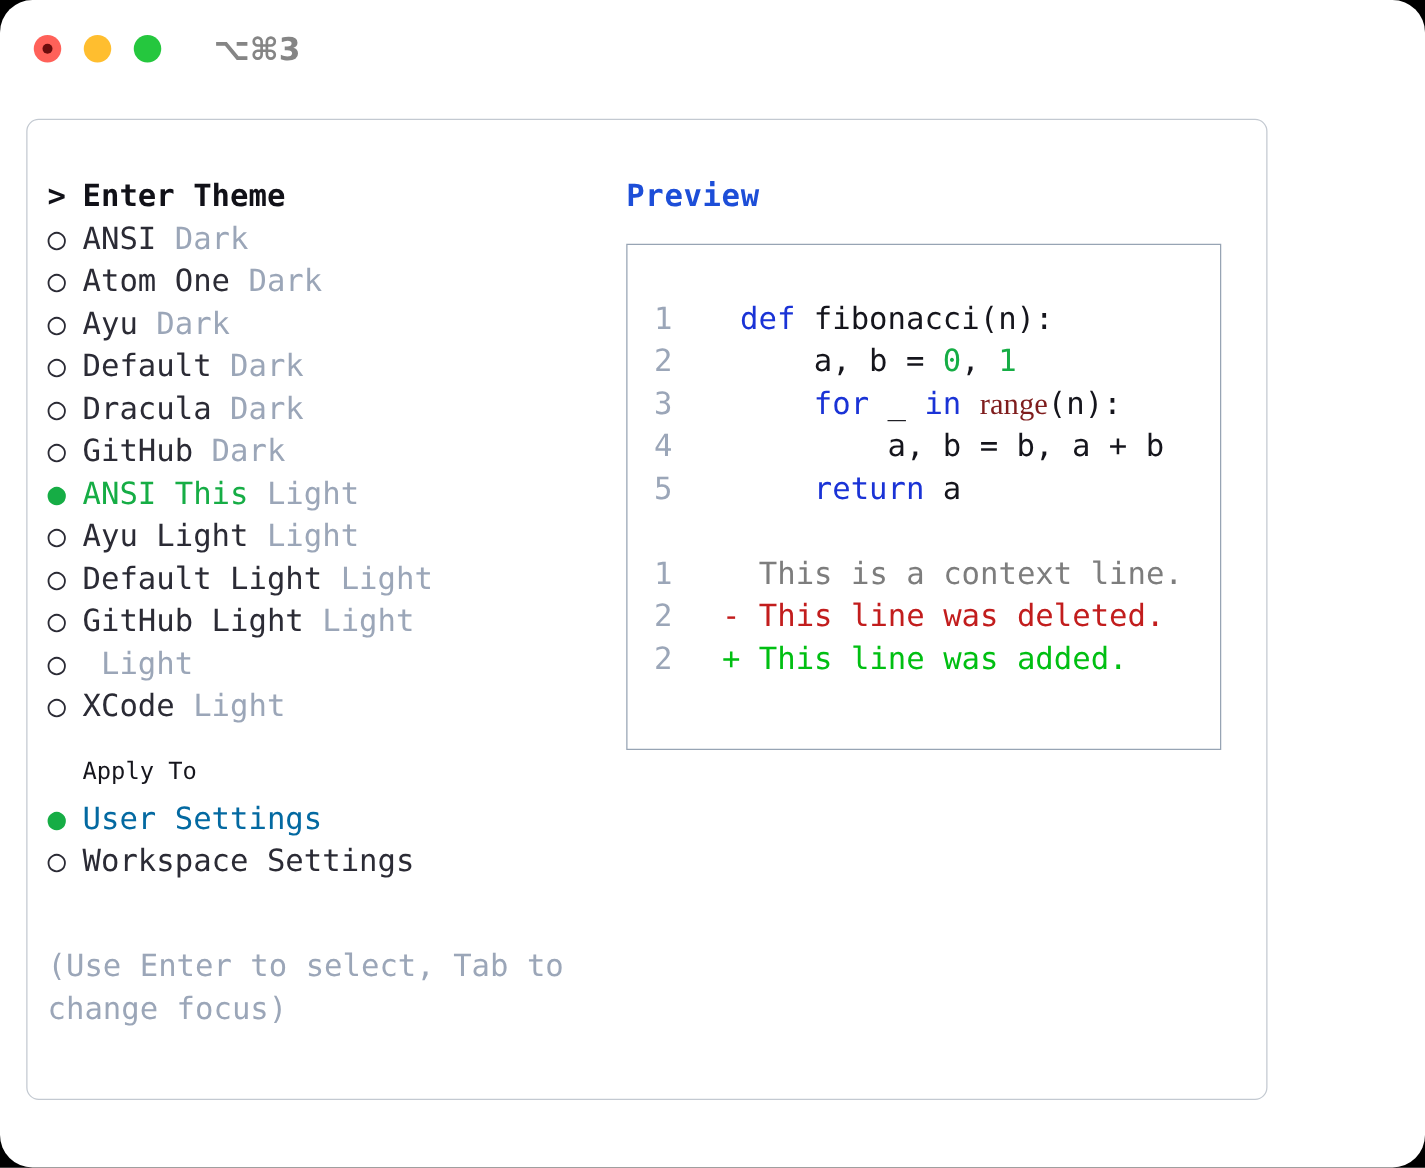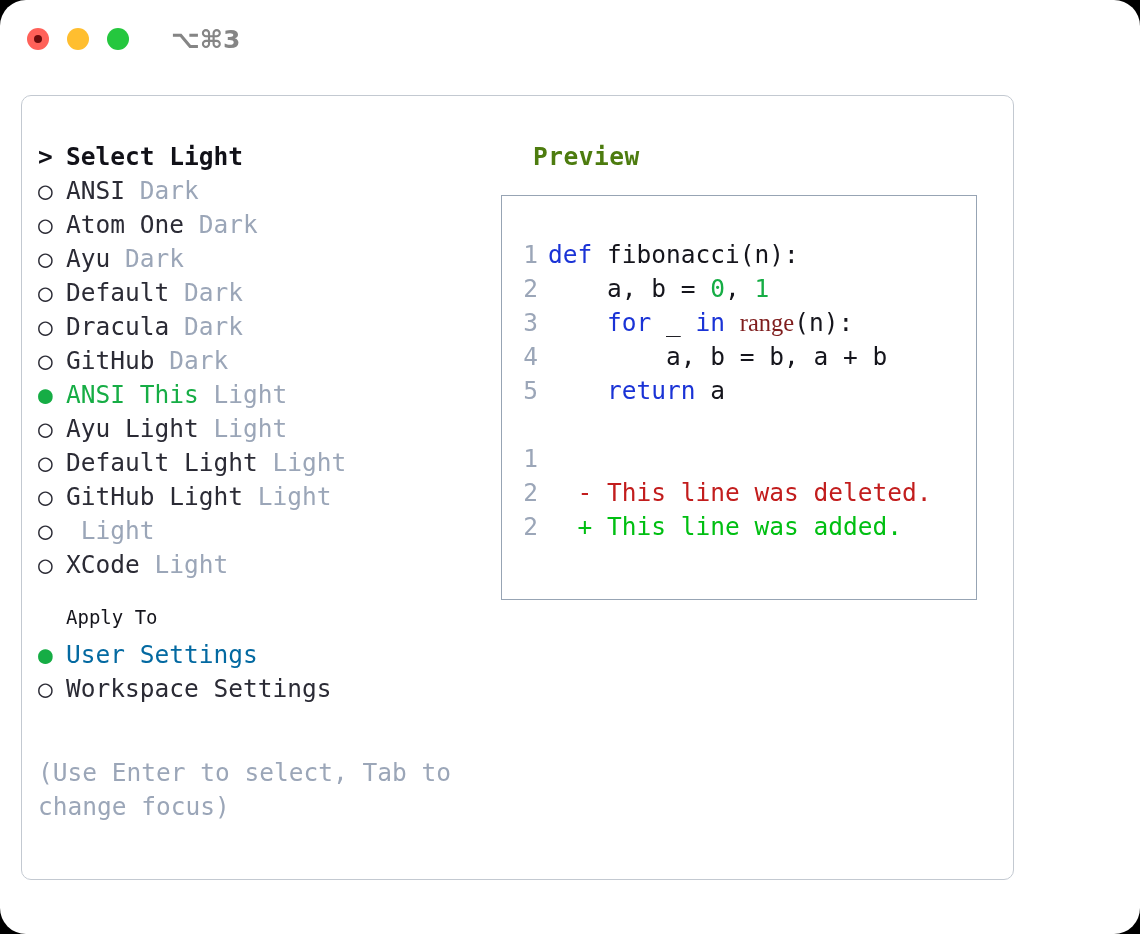--- a/index.html
+++ b/index.html
@@ -134,23 +134,22 @@
   #right-col {
     position: absolute;
     left: 479px;
     top: 46px;
     width: 490px;
   }
 
   #preview-title {
     font-size: 24.5px;
     font-weight: 700;
-    color: #4d7c0f;
+    color: #1d4ed8;
     letter-spacing: 0.5px;
-    margin-left: 32px;
   }
 
   #preview-panel {
     margin-top: 24px;
     width: 476px;
     height: 405px;
     border: 1.8px solid #97a4b4;
     background: #ffffff;
     padding: 42px 0 0 0;
   }
@@ -164,21 +163,21 @@
   }
 
   .lineno {
     width: 46px;
     flex: 0 0 46px;
     text-align: right;
     color: #9ba6b8;
     padding-right: 10px;
   }
 
-  .code-body { color: #15151c; }
+  .code-body { color: #15151c; margin-left: 44px; }
 
   .kw  { color: #1a33d6; }
   .fn  { color: #7f1d1d; font-family: Liberation Serif, serif; }
   .num { color: #16ad45; }
 
   .gap-line { height: 34px; }
 
   .diff-ctx { color: #7d7d7d; }
   .diff-del { color: #c21d1d; }
   .diff-add { color: #00bf12; }
@@ -197,21 +196,21 @@
       <span class="dot green"></span>
     </div>
     <div id="shortcut">⌥⌘3</div>
   </div>
 
   <div id="window">
 
     <div id="left-col">
 
       <div class="row heading-row">
-        <span class="marker">&gt;</span><span>Select Light</span>
+        <span class="marker">&gt;</span><span>Enter Theme</span>
       </div>
 
       <div id="theme-rows">
           <div class="row"><span class="marker">○</span><span class="theme-name">ANSI</span><span class="theme-cat"> Dark</span></div>
           <div class="row"><span class="marker">○</span><span class="theme-name">Atom One</span><span class="theme-cat"> Dark</span></div>
           <div class="row"><span class="marker">○</span><span class="theme-name">Ayu</span><span class="theme-cat"> Dark</span></div>
           <div class="row"><span class="marker">○</span><span class="theme-name">Default</span><span class="theme-cat"> Dark</span></div>
           <div class="row"><span class="marker">○</span><span class="theme-name">Dracula</span><span class="theme-cat"> Dark</span></div>
           <div class="row"><span class="marker">○</span><span class="theme-name">GitHub</span><span class="theme-cat"> Dark</span></div>
           <div class="row"><span class="marker dot-on">●</span><span class="theme-name sel">ANSI This</span><span class="theme-cat"> Light</span></div>
@@ -242,21 +241,21 @@
       <div id="preview-panel">
         <div id="code-block">
             <div class="code-line"><span class="lineno">1</span><span class="code-body"><span class="kw">def</span><span> fibonacci(n):</span></span></div>
             <div class="code-line"><span class="lineno">2</span><span class="code-body"><span>    a, b = </span><span class="num">0</span><span>, </span><span class="num">1</span></span></div>
             <div class="code-line"><span class="lineno">3</span><span class="code-body"><span>    </span><span class="kw">for</span><span> _ </span><span class="kw">in</span><span> </span><span class="fn">range</span><span>(n):</span></span></div>
             <div class="code-line"><span class="lineno">4</span><span class="code-body"><span>        a, b = b, a + b</span></span></div>
             <div class="code-line"><span class="lineno">5</span><span class="code-body"><span>    </span><span class="kw">return</span><span> a</span></span></div>
           </div>
         <div class="gap-line"></div>
         <div id="diff-block">
-            <div class="code-line"><span class="lineno">1</span><span class="diff-ctx">   </span></div>
+            <div class="code-line"><span class="lineno">1</span><span class="diff-ctx">   </span><span class="diff-ctx"> This is a context line.</span></div>
             <div class="code-line"><span class="lineno">2</span><span class="diff-del">  -</span><span class="diff-del"> This line was deleted.</span></div>
             <div class="code-line"><span class="lineno">2</span><span class="diff-add">  +</span><span class="diff-add"> This line was added.</span></div>
           </div>
       </div>
     </div>
 
   </div>
 </div>
 
 </body></html>

